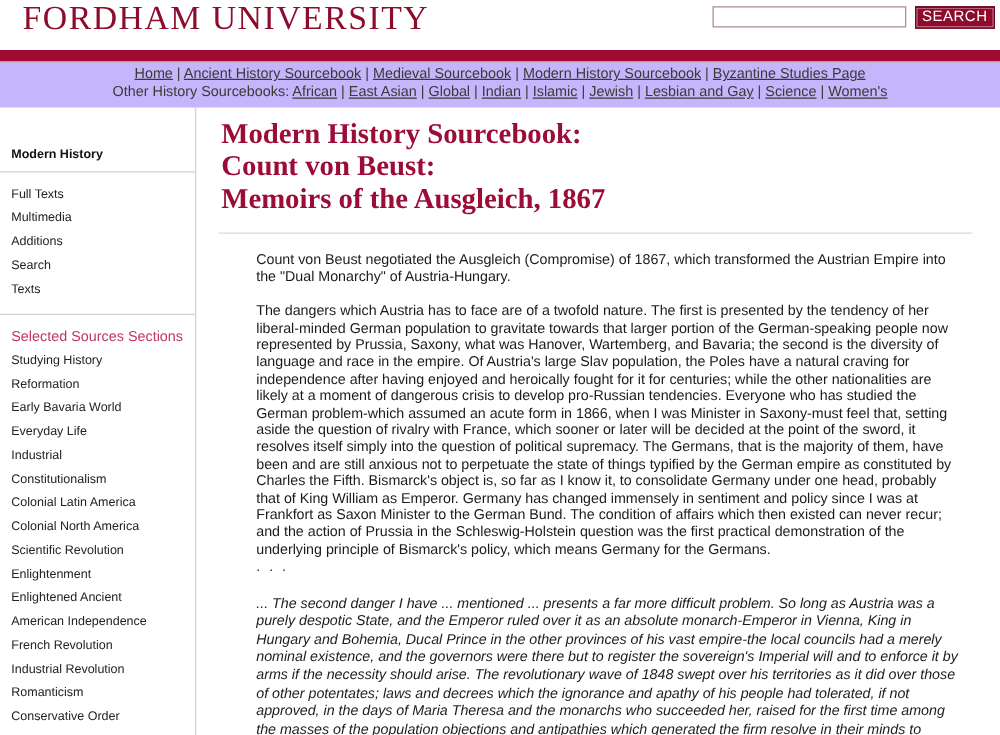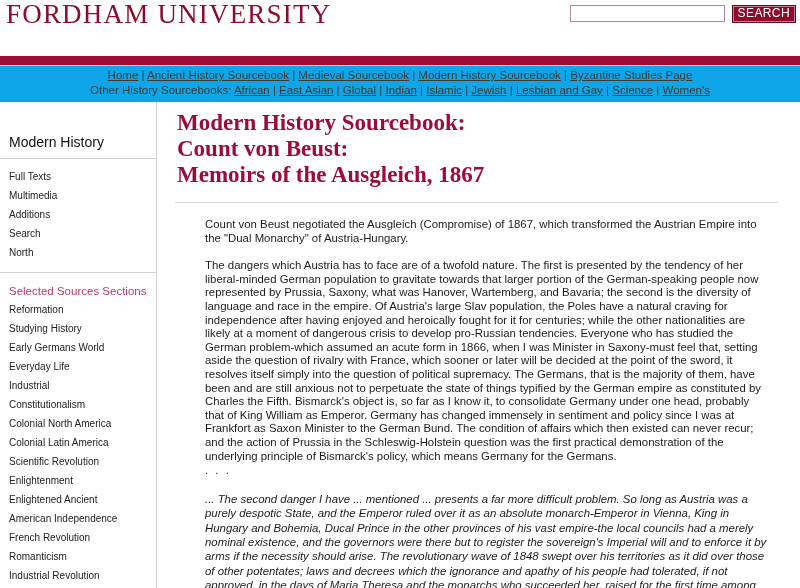--- a/index.html
+++ b/index.html
@@ -11,22 +11,23 @@
     width: 800px;
     height: 588px;
     overflow: hidden;
     font-family: "Liberation Sans", sans-serif;
     color: #1a1a1a;
   }
 
   
   .masthead {
     position: relative;
-    height: 56px;
+    height: 40px;
     background: #ffffff;
+    margin-left: 12px;
   }
   .logo {
     position: absolute;
     left: 6px;
     top: -1px;
     font-family: "Liberation Serif", serif;
     font-size: 27px;
     letter-spacing: 1.2px;
     color: #8d0b2b;
     white-space: nowrap;
@@ -63,21 +64,21 @@
     line-height: 13px;
   }
 
   
   .stripe {
     height: 9px;
     background: #9e0b35;
     border-bottom: 1px solid #c9c9bc;
   }
   .navband {
-    background: #0ea5e9;
+    background: #c4b5fd;
     height: 36px;
     padding-top: 2px;
     box-sizing: border-box;
   }
   .navline {
     text-align: center;
     font-size: 11.5px;
     color: #3b3b33;
     line-height: 15px;
     white-space: nowrap;
@@ -98,22 +99,22 @@
   
   .sidebar {
     width: 157px;
     flex: 0 0 157px;
     border-right: 1px solid #d2d2d2;
     box-sizing: border-box;
     padding: 0;
     min-height: 512px;
   }
   .sb-title {
-    font-size: 14px;
-    font-weight: normal;
+    font-size: 10px;
+    font-weight: bold;
     color: #111111;
     padding: 32px 0 8px 9px;
   }
   .sb-divider {
     border-top: 1px solid #d2d2d2;
     margin: 0;
     height: 0;
   }
   .sb-group { padding: 9px 0 9px 0; }
   .sb-item {
@@ -214,40 +215,40 @@
 <div class="page">
 
   <div class="sidebar">
     <div class="sb-title">Modern History</div>
     <div class="sb-divider"></div>
     <div class="sb-group">
       <div class="sb-item">Full Texts</div>
       <div class="sb-item">Multimedia</div>
       <div class="sb-item">Additions</div>
       <div class="sb-item">Search</div>
-      <div class="sb-item">North</div>
+      <div class="sb-item">Texts</div>
     </div>
     <div class="sb-divider"></div>
     <div class="sb-group">
       <div class="sb-head">Selected Sources Sections</div>
+      <div class="sb-item">Studying History</div>
       <div class="sb-item">Reformation</div>
-      <div class="sb-item">Studying History</div>
-      <div class="sb-item">Early Germans World</div>
+      <div class="sb-item">Early Bavaria World</div>
       <div class="sb-item">Everyday Life</div>
       <div class="sb-item">Industrial</div>
       <div class="sb-item">Constitutionalism</div>
+      <div class="sb-item">Colonial Latin America</div>
       <div class="sb-item">Colonial North America</div>
-      <div class="sb-item">Colonial Latin America</div>
       <div class="sb-item">Scientific Revolution</div>
       <div class="sb-item">Enlightenment</div>
       <div class="sb-item">Enlightened Ancient</div>
       <div class="sb-item">American Independence</div>
       <div class="sb-item">French Revolution</div>
+      <div class="sb-item">Industrial Revolution</div>
       <div class="sb-item">Romanticism</div>
-      <div class="sb-item">Industrial Revolution</div>
       <div class="sb-item">Conservative Order</div>
       <div class="sb-item">Nationalism</div>
 
     </div>
   </div>
 
   <div class="content">
     <h1 class="doc-title">
       <span>Modern History Sourcebook:</span><br>
       <span>Count von Beust:</span><br>

